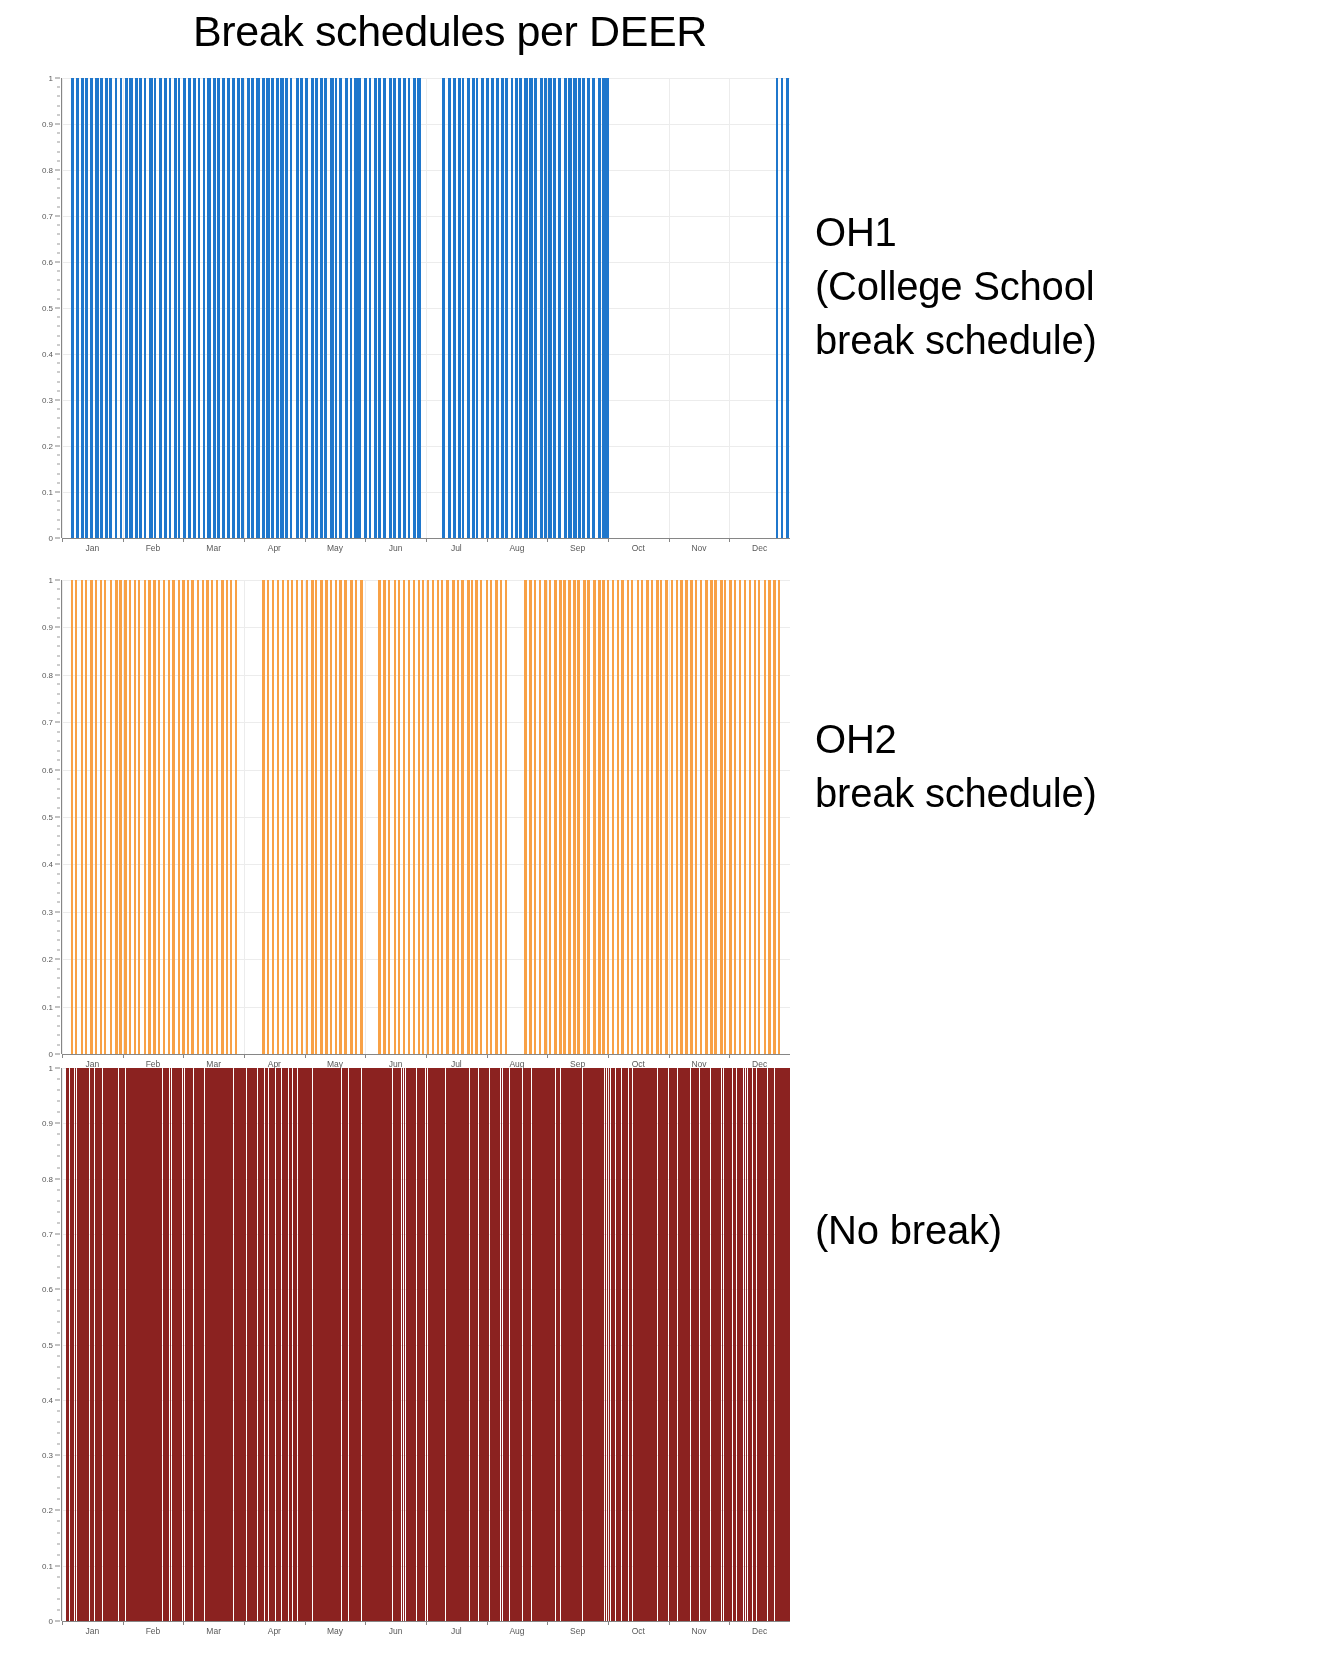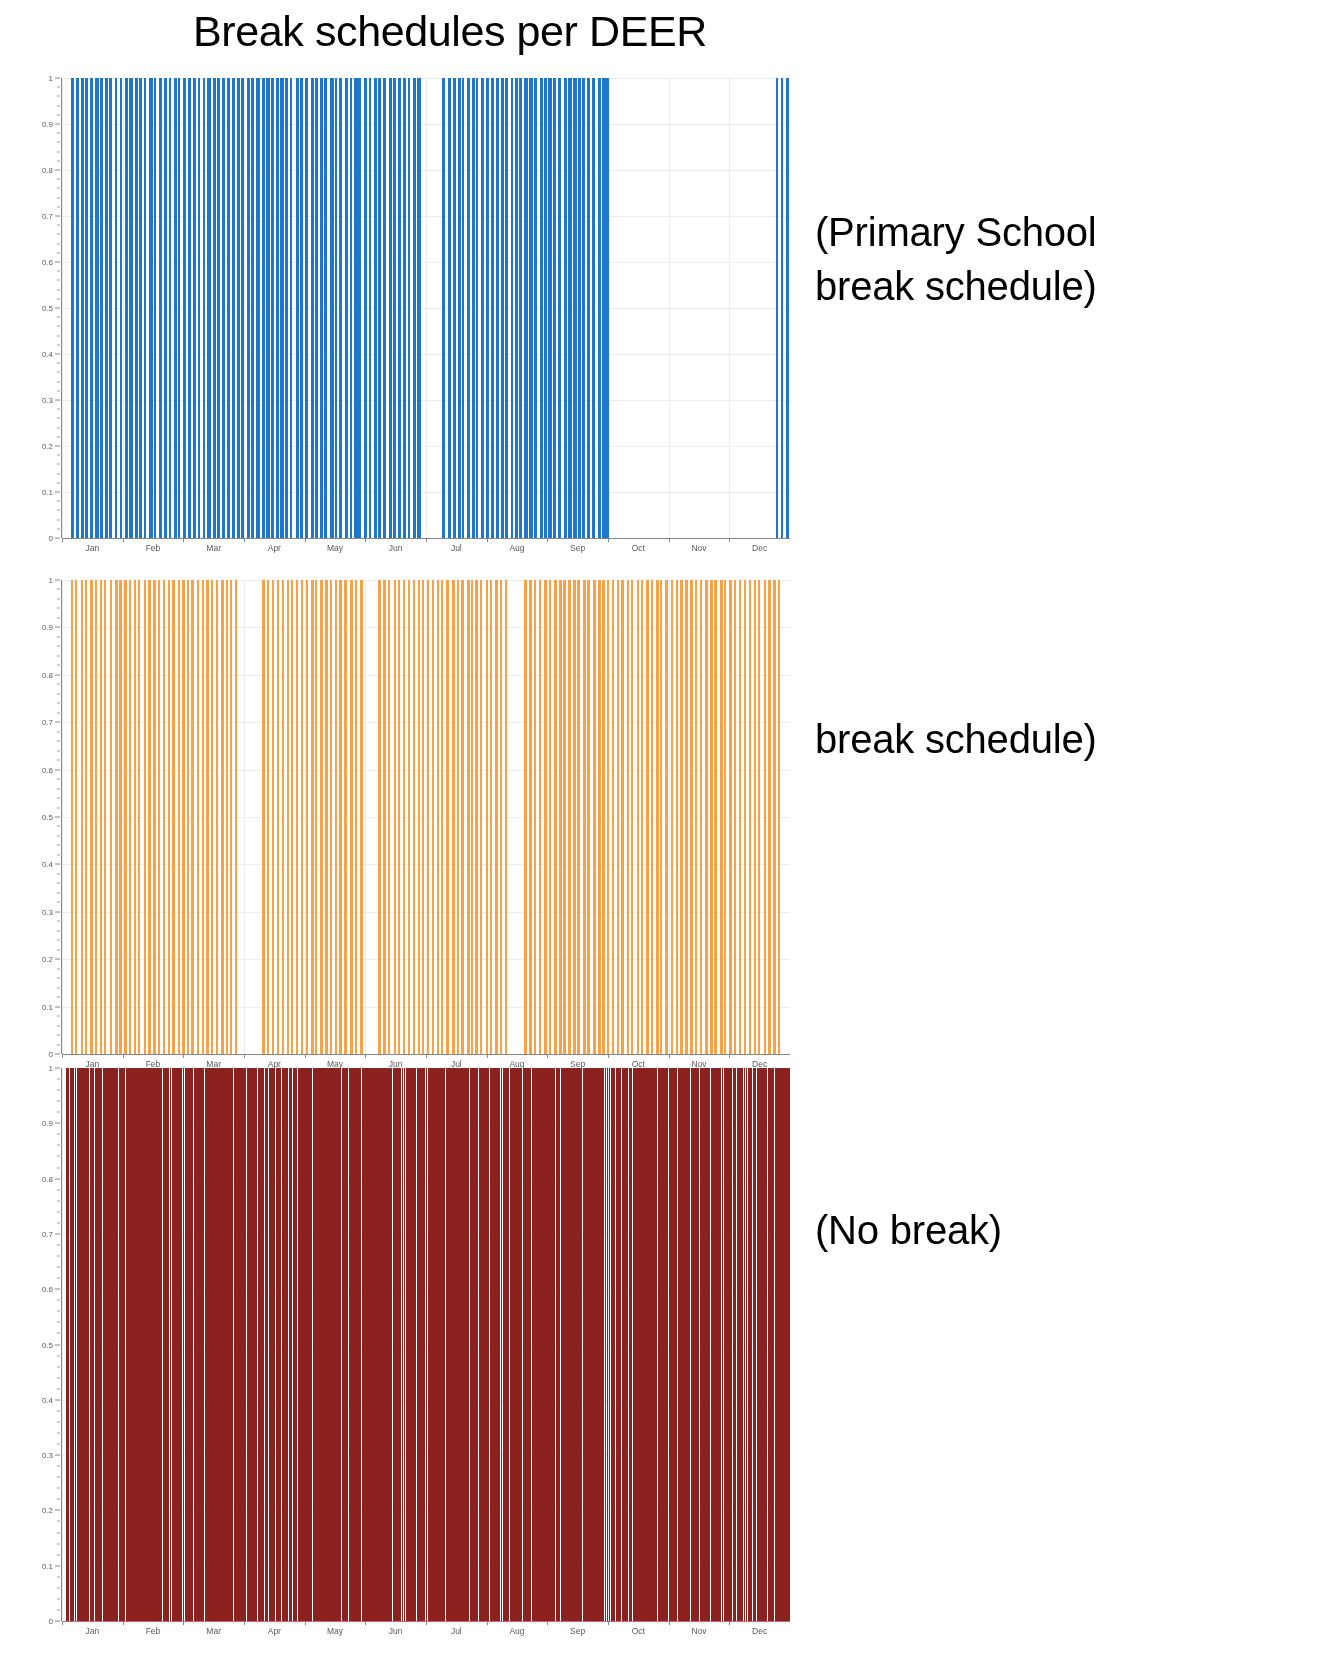--- a/index.html
+++ b/index.html
@@ -1081,23 +1081,25 @@
       <div class="xtick-mark" style="left: 546px;"></div>
       <div class="xtick-label" style="left: 576.333px;">Oct</div>
       <div class="xtick-mark" style="left: 606.667px;"></div>
       <div class="xtick-label" style="left: 637px;">Nov</div>
       <div class="xtick-mark" style="left: 667.333px;"></div>
       <div class="xtick-label" style="left: 697.667px;">Dec</div>
     </div>
 </div>
 
 <div class="annotation" style="left:815px; top:205px;">
-  <span class="line">(Primary School</span>
+  <span class="line">OH1</span>
+  <span class="line">(College School</span>
   <span class="line">break schedule)</span>
 </div>
 
 <div class="annotation" style="left:815px; top:712px;">
+  <span class="line">OH2</span>
   <span class="line">break schedule)</span>
 </div>
 
 <div class="annotation" style="left:815px; top:1203px;">
   <span class="line">(No break)</span>
 </div>
 
 </body></html>

